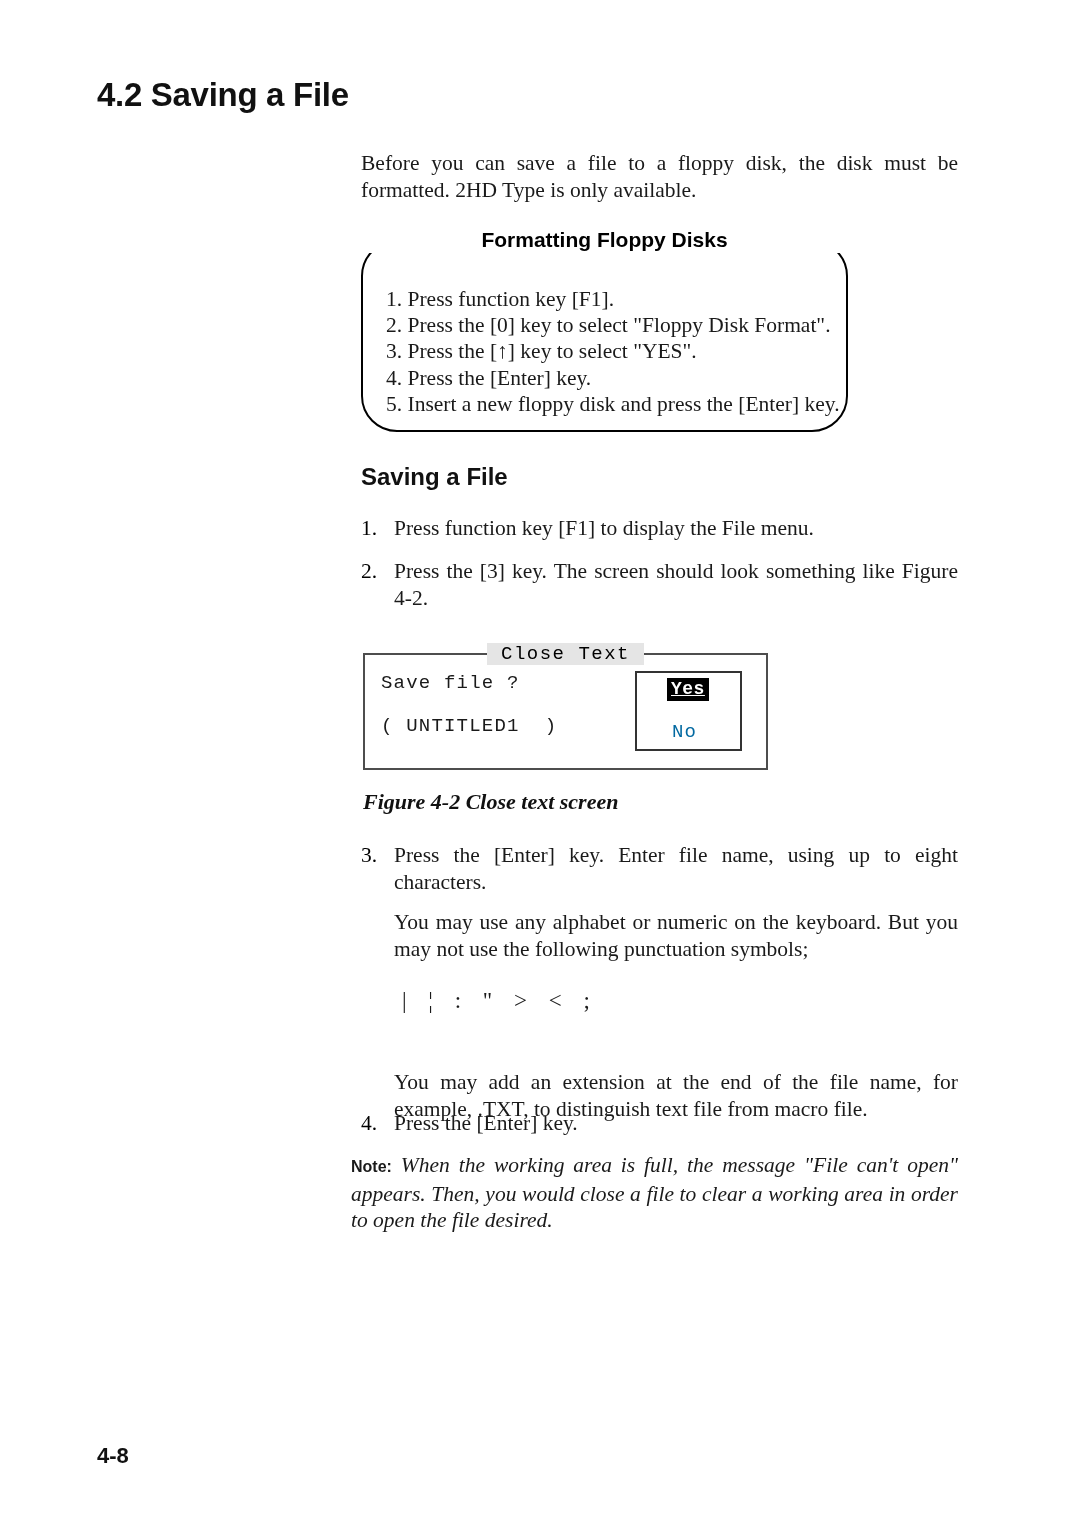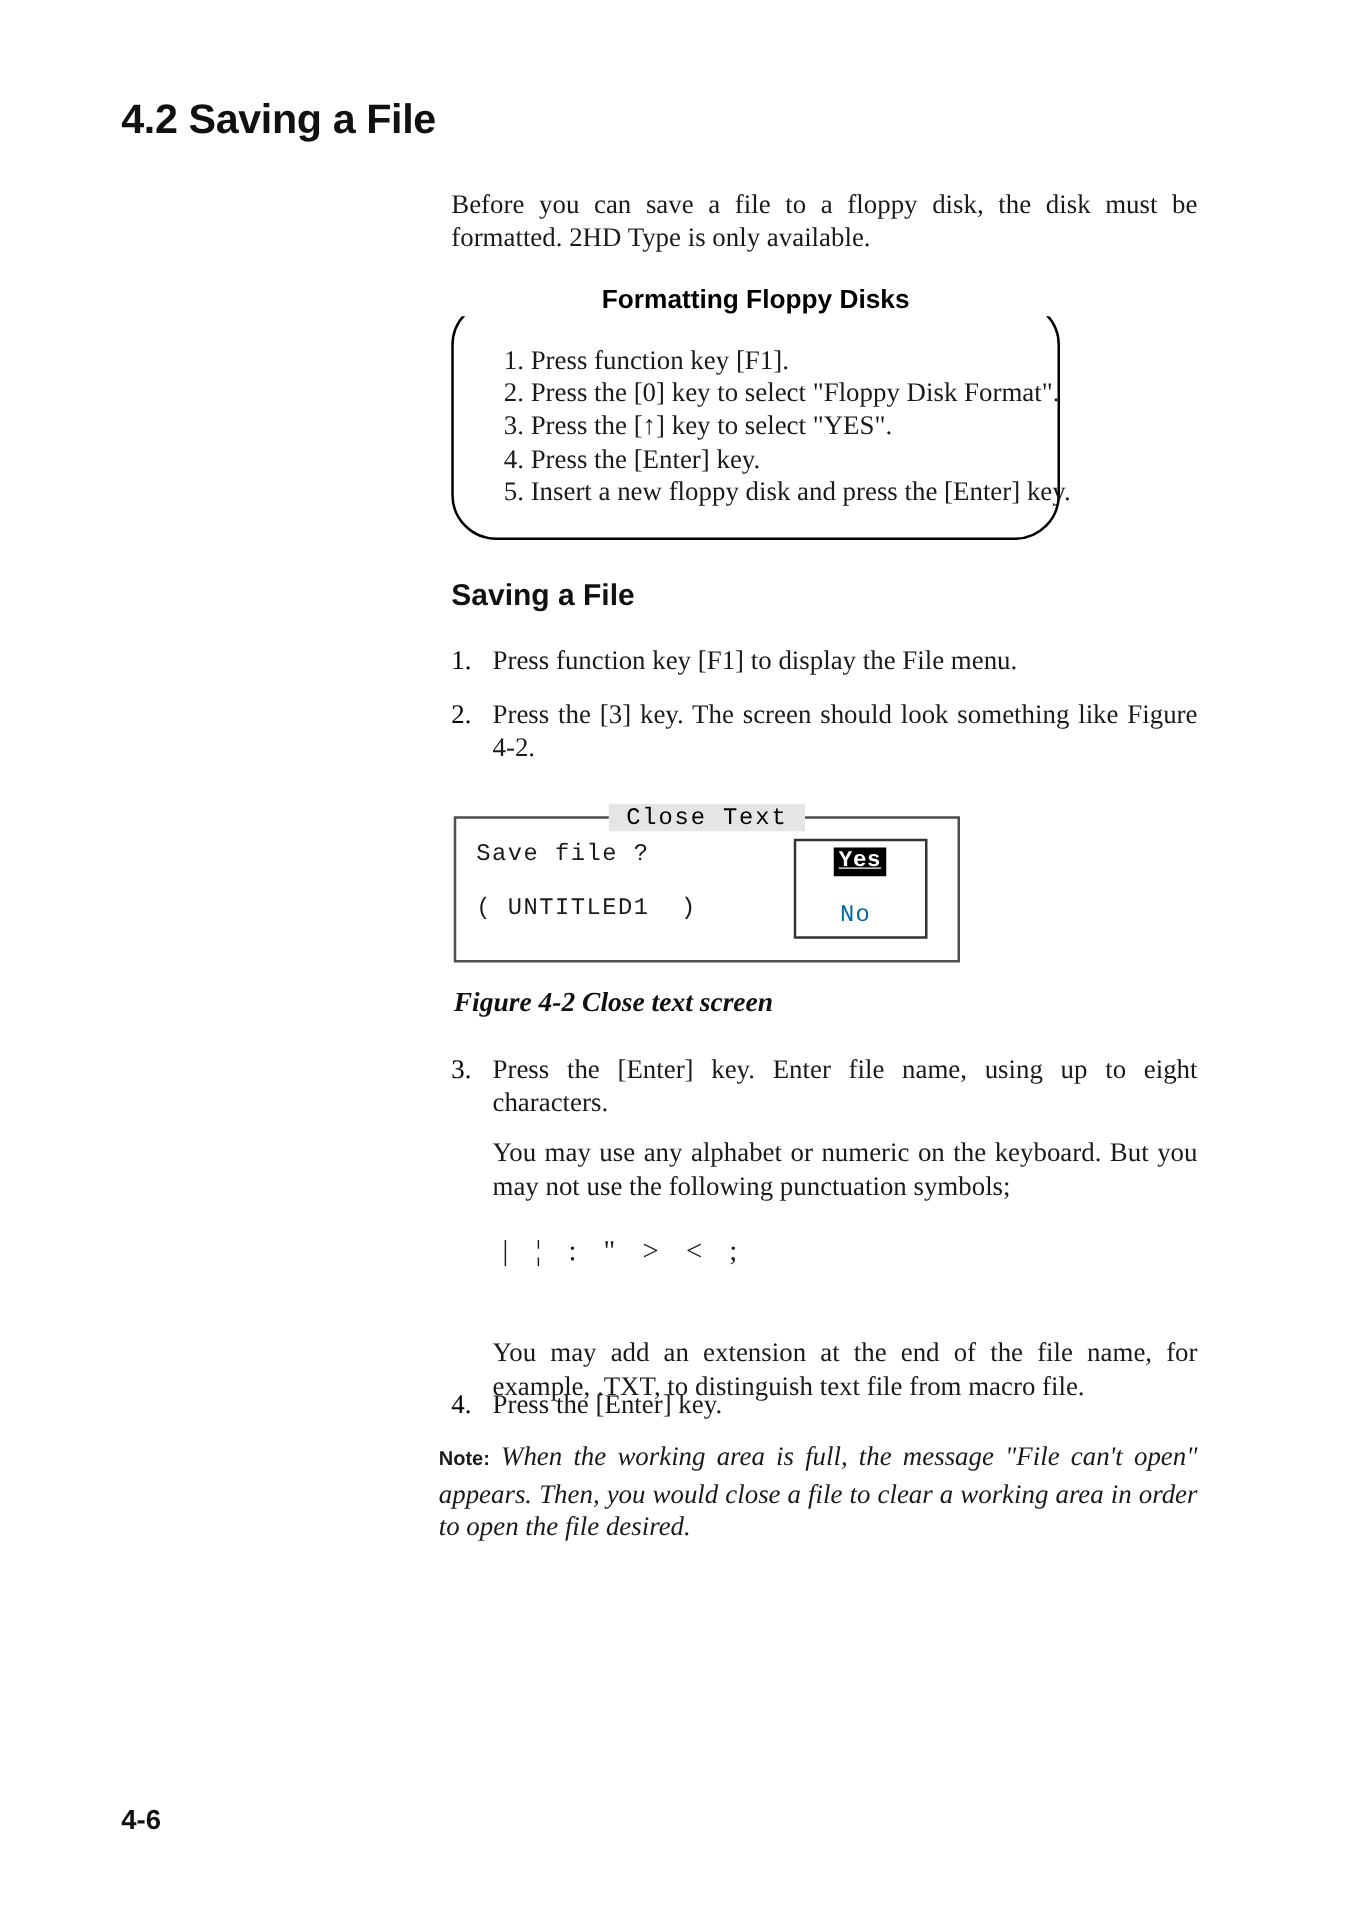--- a/index.html
+++ b/index.html
@@ -68,27 +68,26 @@
     padding: 0 0;
     z-index: 3;
   }
   .callout-title span {
     background: #ffffff;
     padding: 0 12px;
   }
   .callout-list {
     position: absolute;
     left: 386px;
-    top: 275px;
+    top: 286px;
     width: 460px;
     font-size: 21.5px;
     line-height: 26.2px;
     color: #1a1a1a;
     z-index: 2;
-    margin-left: 17px;
   }
   .callout-list div { white-space: nowrap; }
 
   
   .subhead {
     position: absolute;
     left: 361px;
     top: 463px;
     font-family: "Liberation Sans", sans-serif;
     font-weight: bold;
@@ -309,13 +308,13 @@
 
 <div class="substep" style="top:1037px;margin-top:32px;">You may add an extension at the end of the file name, for example, .TXT, to distinguish text file from macro file.</div>
 
 <div class="step" style="top:1110px;">
   <div class="num">4.</div>
   <div class="txt nojust">Press the [Enter] key.</div>
 </div>
 
 <div class="note"><span class="note-label">Note:</span> <span>When the working area is full, the message "File can't open" appears. Then, you would close a file to clear a working area in order to open the file desired.</span></div>
 
-<div class="page-number">4-6</div>
+<div class="page-number">4-8</div>
 
 </body></html>

